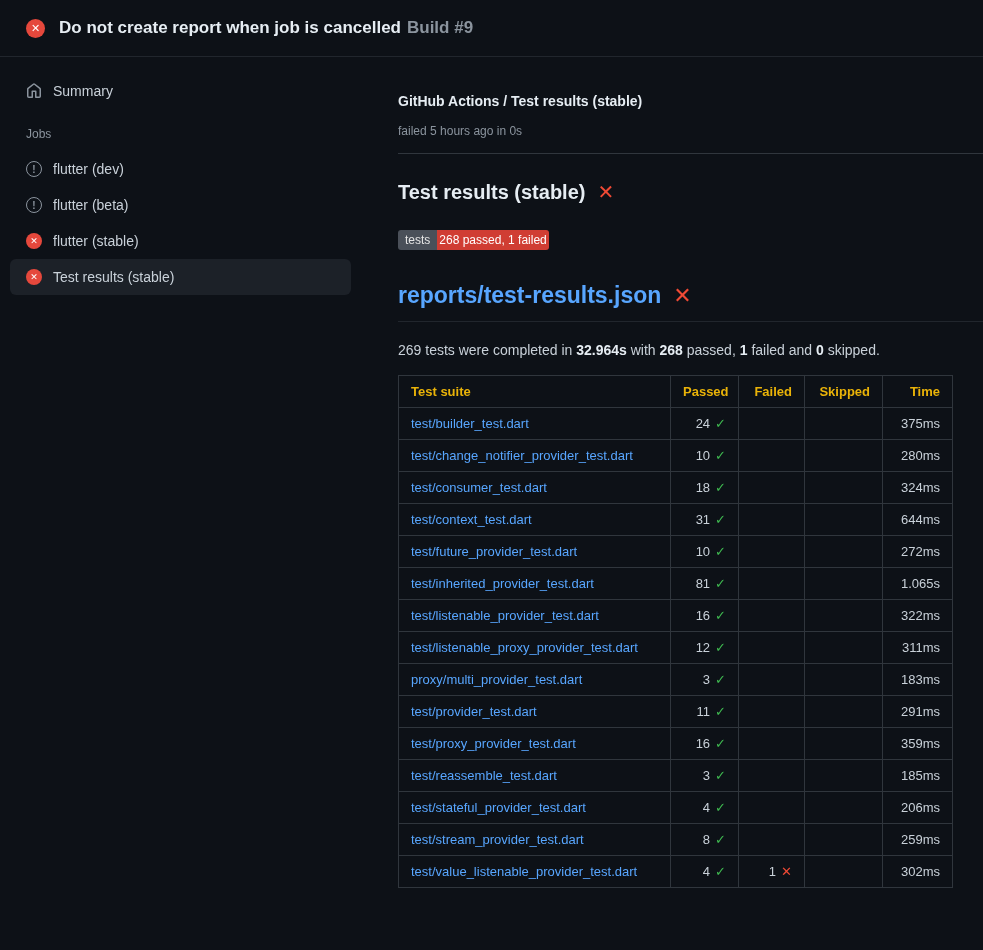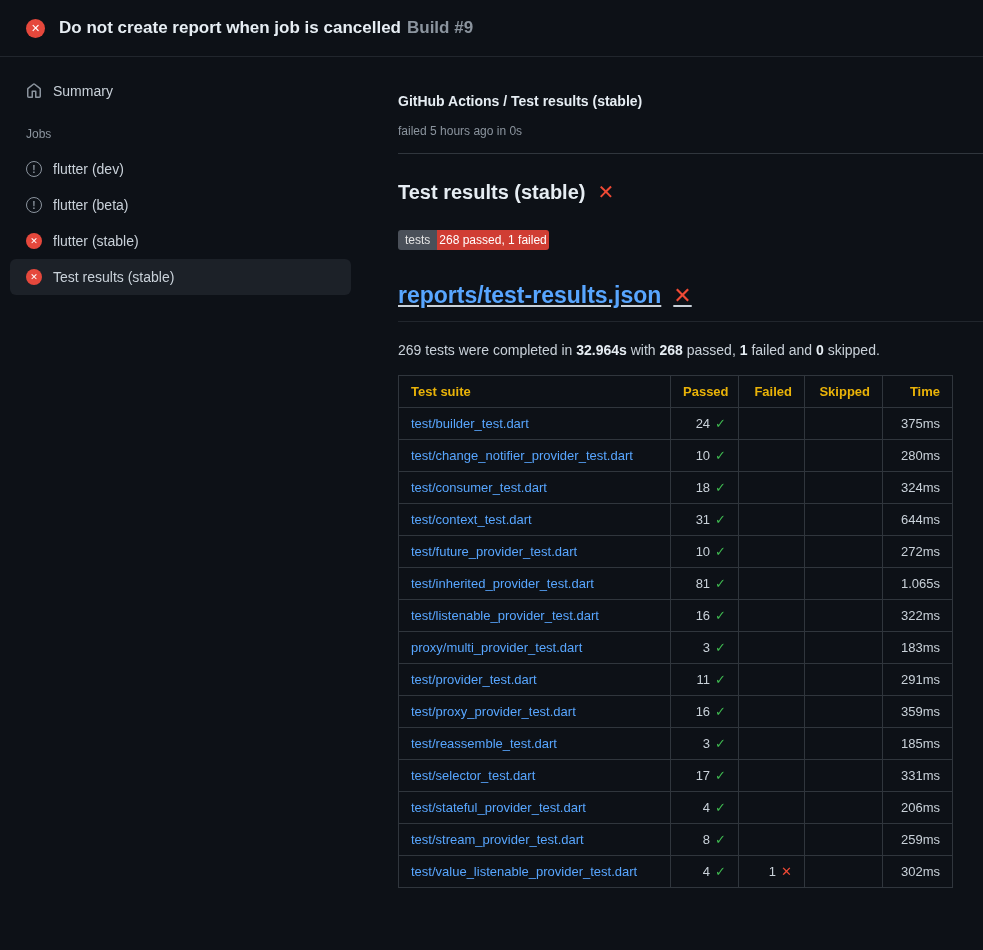--- a/index.html
+++ b/index.html
@@ -64,21 +64,21 @@
   }
   .red-x { color: #f04a35; font-weight: 700; font-size: 20px; }
 
   .badge { display: inline-flex; margin-top: 26px; font-size: 12px; border-radius: 3px; overflow: hidden; }
   .badge-label { background: #4a5059; color: #e5e5e5; padding: 3px 7px; }
   .badge-value { background: #d03d33; color: #fff; padding: 3px 2px; }
 
   .report-title {
     margin-top: 32px; margin-right: -31px;
     padding-bottom: 12px; border-bottom: 1px solid #21262d;
-    display: flex; align-items: center; gap: 12px; text-decoration: underline;
+    display: flex; align-items: center; gap: 12px;
   }
   .report-link { font-size: 23px; font-weight: 600; color: #58a6ff; cursor: pointer; }
   .report-title .red-x { font-size: 22px; }
 
   .summary-line { margin-top: 20px; font-size: 14px; color: #c9d1d9; }
   .summary-line b { color: #e6edf3; }
 
   
   table.results {
     margin-top: 17px; border-collapse: collapse; table-layout: fixed;
@@ -212,20 +212,27 @@
             <td class="time">1.065s</td>
           </tr>
           <tr>
             <td><span class="suite-link">test/listenable_provider_test.dart</span></td>
             <td class="num"><span>16</span><span class="check-icon">✓</span></td>
             <td class="num"></td>
             <td class="num"></td>
             <td class="time">322ms</td>
           </tr>
           <tr>
+            <td><span class="suite-link">test/listenable_proxy_provider_test.dart</span></td>
+            <td class="num"><span>12</span><span class="check-icon">✓</span></td>
+            <td class="num"></td>
+            <td class="num"></td>
+            <td class="time">311ms</td>
+          </tr>
+          <tr>
             <td><span class="suite-link">proxy/multi_provider_test.dart</span></td>
             <td class="num"><span>3</span><span class="check-icon">✓</span></td>
             <td class="num"></td>
             <td class="num"></td>
             <td class="time">183ms</td>
           </tr>
           <tr>
             <td><span class="suite-link">test/provider_test.dart</span></td>
             <td class="num"><span>11</span><span class="check-icon">✓</span></td>
             <td class="num"></td>
@@ -238,27 +245,20 @@
             <td class="num"></td>
             <td class="num"></td>
             <td class="time">359ms</td>
           </tr>
           <tr>
             <td><span class="suite-link">test/reassemble_test.dart</span></td>
             <td class="num"><span>3</span><span class="check-icon">✓</span></td>
             <td class="num"></td>
             <td class="num"></td>
             <td class="time">185ms</td>
-          </tr>
-          <tr>
-            <td><span class="suite-link">test/selector_test.dart</span></td>
-            <td class="num"><span>17</span><span class="check-icon">✓</span></td>
-            <td class="num"></td>
-            <td class="num"></td>
-            <td class="time">331ms</td>
           </tr>
           <tr>
             <td><span class="suite-link">test/stateful_provider_test.dart</span></td>
             <td class="num"><span>4</span><span class="check-icon">✓</span></td>
             <td class="num"></td>
             <td class="num"></td>
             <td class="time">206ms</td>
           </tr>
           <tr>
             <td><span class="suite-link">test/stream_provider_test.dart</span></td>

